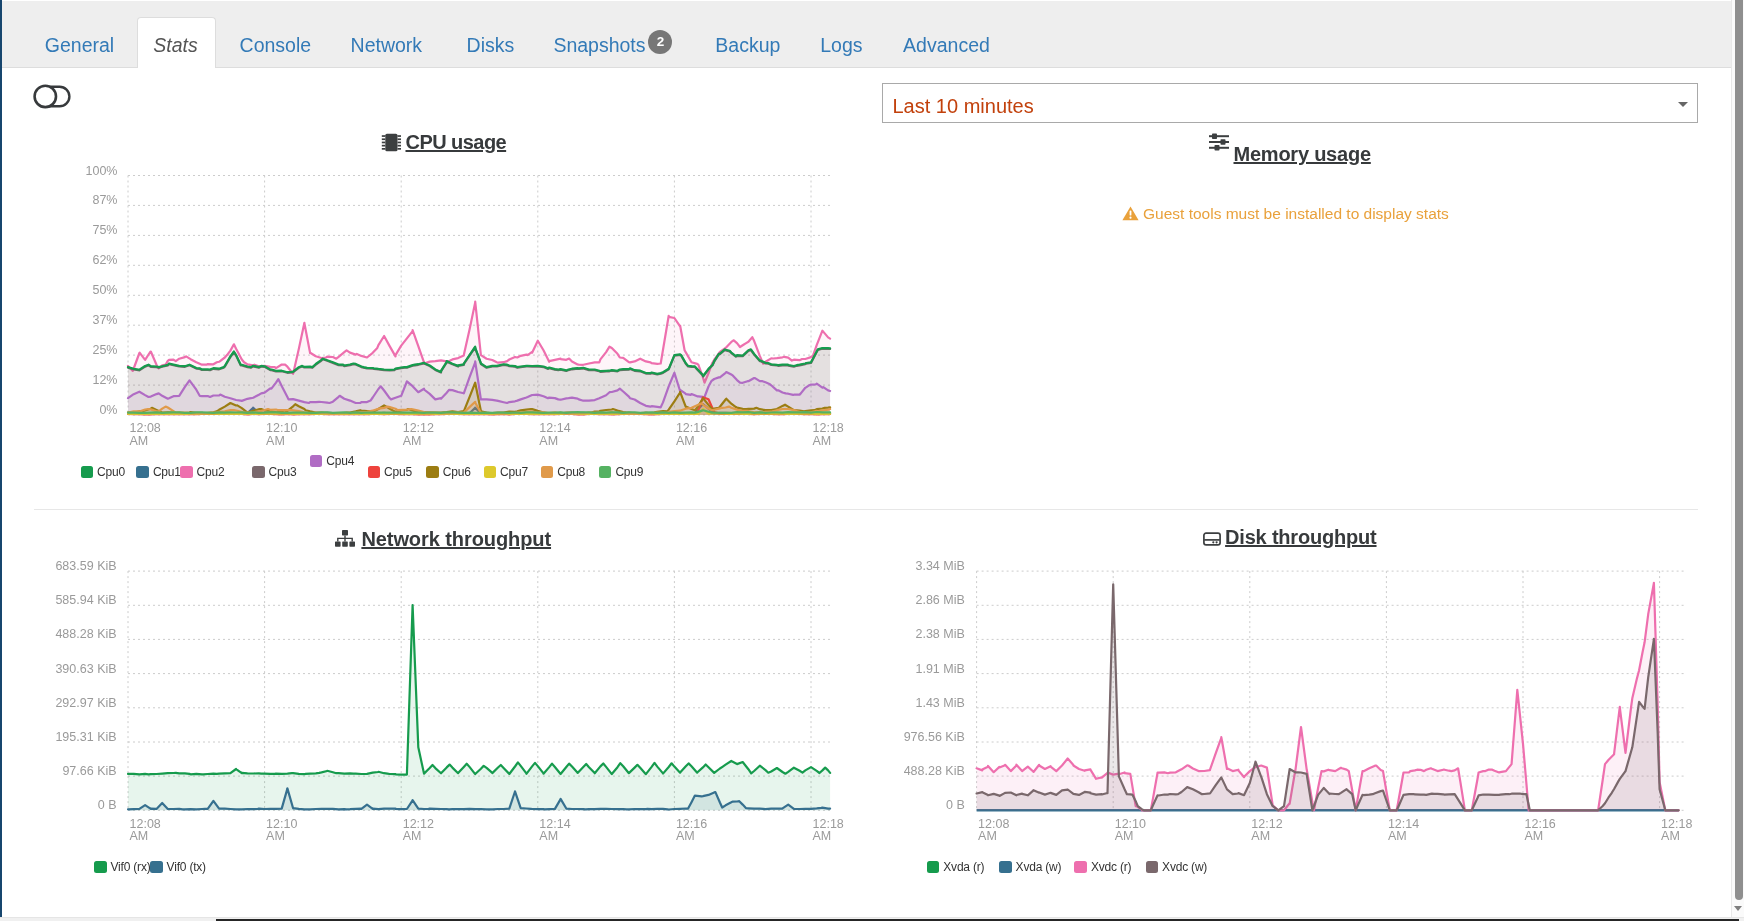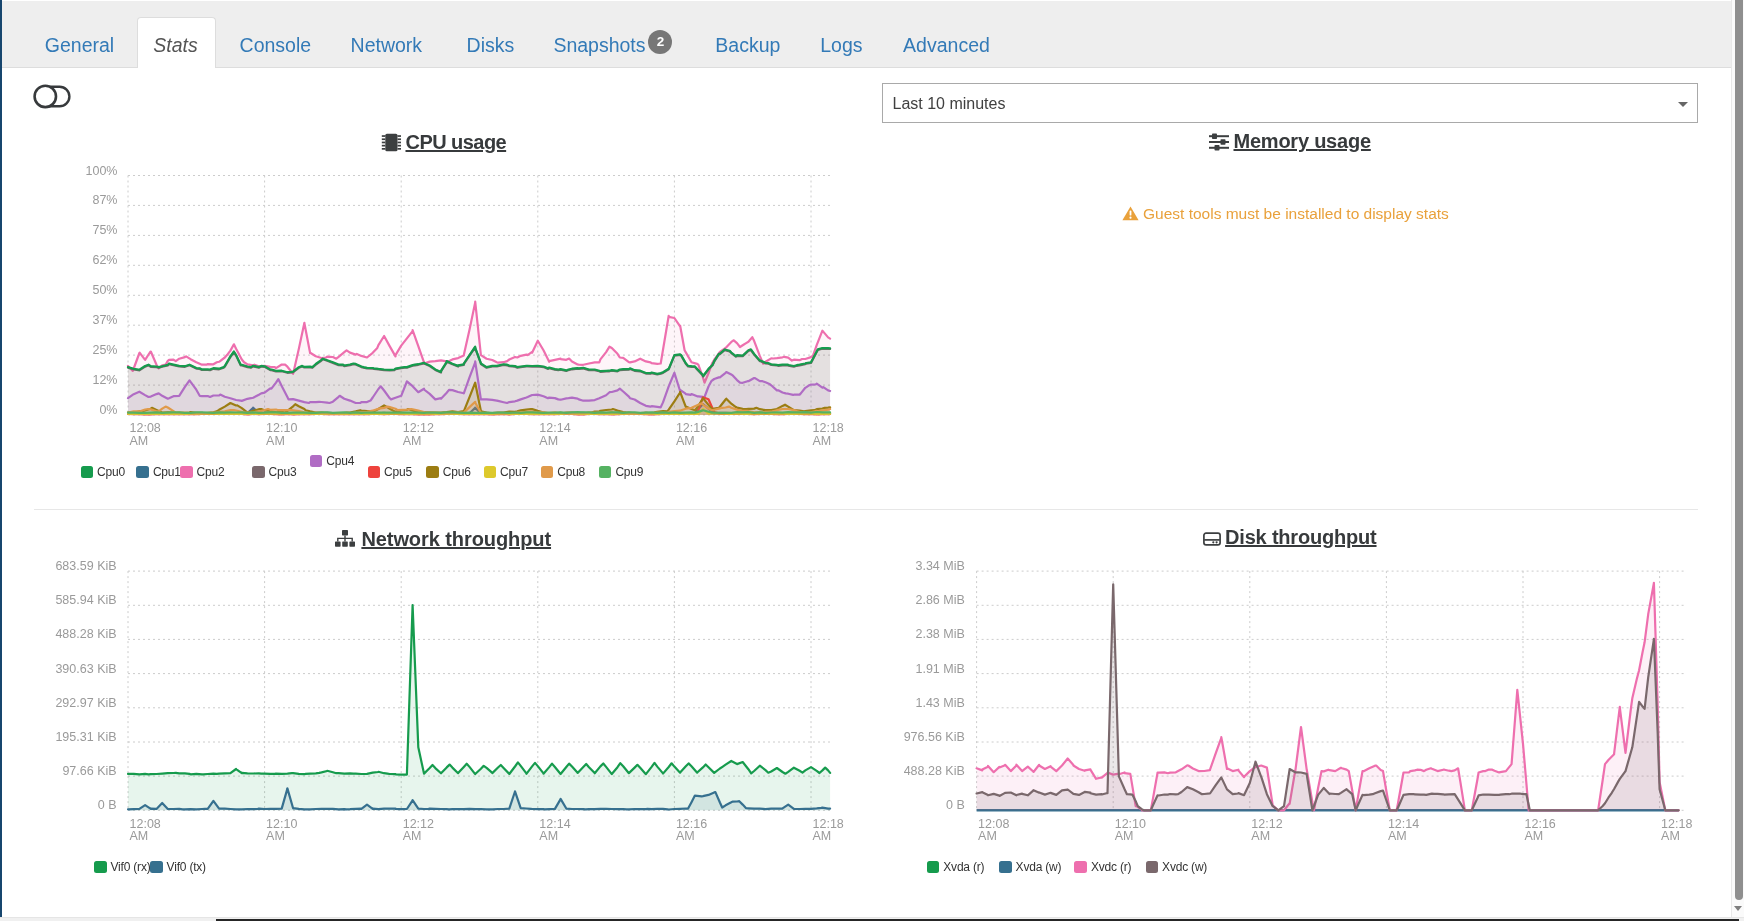--- a/index.html
+++ b/index.html
@@ -2,21 +2,21 @@
 <html><head><meta charset="utf-8"><style>
 * { margin:0; padding:0; box-sizing:border-box; }
 html,body { width:1744px; height:921px; overflow:hidden; font-family:"Liberation Sans",sans-serif; background:#fff; position:relative; }
 .leftbar { position:absolute; left:0; top:0; width:2px; height:917px; background:#17466e; z-index:30; }
 .tabbar { position:absolute; left:0; top:1px; width:1731px; height:67px; background:#eee; border-bottom:1px solid #ddd; z-index:1; }
 .activetab { position:absolute; left:136.9px; top:16.7px; width:78.7px; height:51.3px; background:#fff; border:1px solid #ddd; border-bottom:none; border-radius:4px 4px 0 0; z-index:2; }
 .tab { position:absolute; top:33.5px; font-size:19.5px; color:#337ab7; z-index:3; white-space:nowrap; }
 .tab.active { color:#555;font-style:italic; }
 .badge { position:absolute; left:648.3px; top:30.3px; width:24.2px; height:23.7px; border-radius:12px; background:#777; color:#fff; font-size:13.5px; font-weight:bold; text-align:center; line-height:23.7px; z-index:3; }
 .select { position:absolute; left:881.5px; top:82.5px; width:816px; height:40px; border:1px solid #a9a9a9; background:#fff; }
-.select span { position:absolute; left:10px; top:11.5px; font-size:16px; color:#404040; }
+.select span { position:absolute; left:10px; top:11.5px; font-size:20px; color:#c2410c; }
 .caret { position:absolute; left:795px; top:18px; width:0; height:0; border-left:5.2px solid transparent; border-right:5.2px solid transparent; border-top:5.8px solid #666; }
 .title { position:absolute; font-size:20px; font-weight:bold; color:#373a3c; white-space:nowrap;text-decoration:underline; }
 .warn { position:absolute; left:1143px; top:204.5px; font-size:15.5px; color:#e9a13b; }
 .li { position:absolute; display:flex; align-items:center; font-size:12px; color:#333; white-space:nowrap; letter-spacing:-0.2px; }
 .li i { width:12.5px; height:12.5px; border-radius:2.5px; margin-right:4px; display:inline-block; }
 .hr { position:absolute; left:34px; top:508.7px; width:1664px; height:1px; background:#e7e7e7; }
 .vtrack { position:absolute; left:1731px; top:0; width:13px; height:917px; background:#fafafa; border-left:1px solid #e8e8e8; z-index:40; }
 .vthumb { position:absolute; left:2.5px; top:-5px; width:8px; height:905px; border-radius:4px; background:#8f8f8f; }
 .varrow { position:absolute; left:2px; top:906px; width:0; height:0; border-left:4.5px solid transparent; border-right:4.5px solid transparent; border-top:5.5px solid #7e7e7e; }
 .htrack { position:absolute; left:0; top:917px; width:1744px; height:4px; background:#f0f0f0; border-top:1px solid #e5e5e5; z-index:35; }
@@ -66,21 +66,21 @@
       <line x1="0" y1="3.2" x2="20" y2="3.2"></line>
       <line x1="0" y1="9" x2="20" y2="9"></line>
       <line x1="0" y1="14.8" x2="20" y2="14.8"></line>
     </g>
     <g fill="#3c3f40">
       <rect x="3" y="0.4" width="5" height="5.6" rx="0.8"></rect>
       <rect x="11.5" y="6.2" width="5" height="5.6" rx="0.8"></rect>
       <rect x="5.5" y="12" width="5" height="5.6" rx="0.8"></rect>
     </g>
   </svg>
-<div class="title" style="left:1233.5px;top:130px;letter-spacing:-0.23px">Memory usage</div>
+<div class="title" style="left:1233.5px;top:143px;letter-spacing:-0.23px">Memory usage</div>
 <svg width="20" height="17" viewBox="0 0 20 17" style="position:absolute;left:334.5px;top:529.5px">
     <g fill="#3c3f40">
       <rect x="7" y="0" width="6" height="5.4" rx="0.7"></rect>
       <rect x="0" y="11.4" width="5.6" height="5.4" rx="0.7"></rect>
       <rect x="7.2" y="11.4" width="5.6" height="5.4" rx="0.7"></rect>
       <rect x="14.4" y="11.4" width="5.6" height="5.4" rx="0.7"></rect>
     </g>
     <g stroke="#3c3f40" stroke-width="1.4" fill="none">
       <path d="M10 5.4 V8.4 M2.8 11.4 V8.4 H17.2 V11.4 M10 8.4 V11.4"></path>
     </g>

